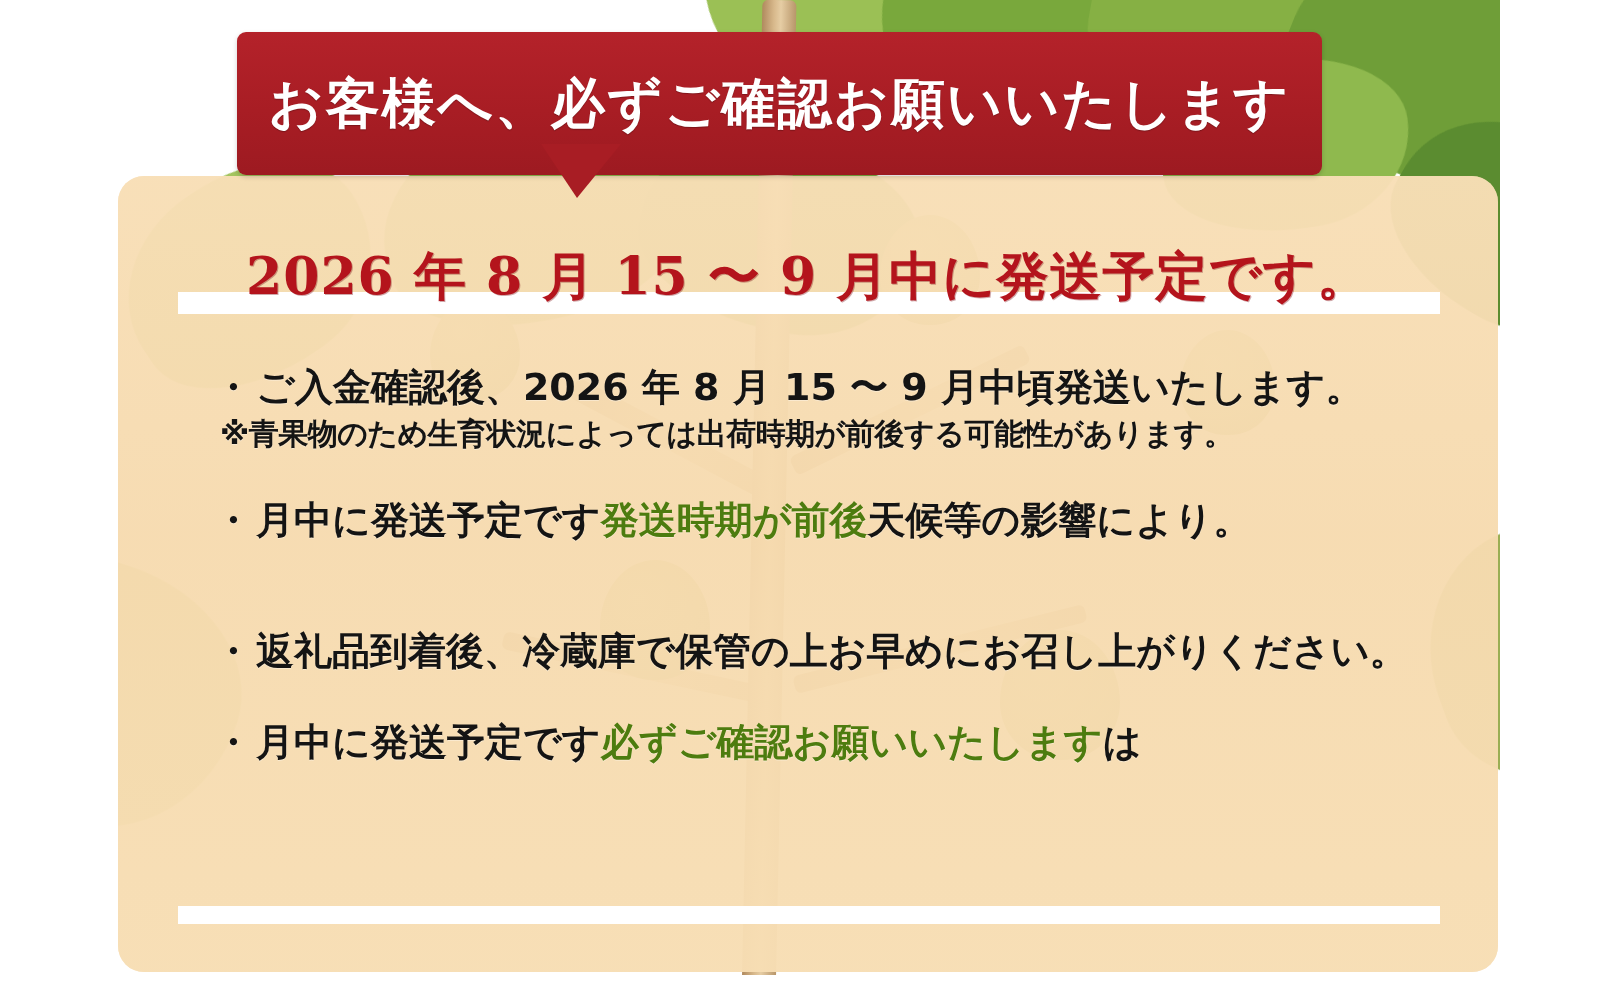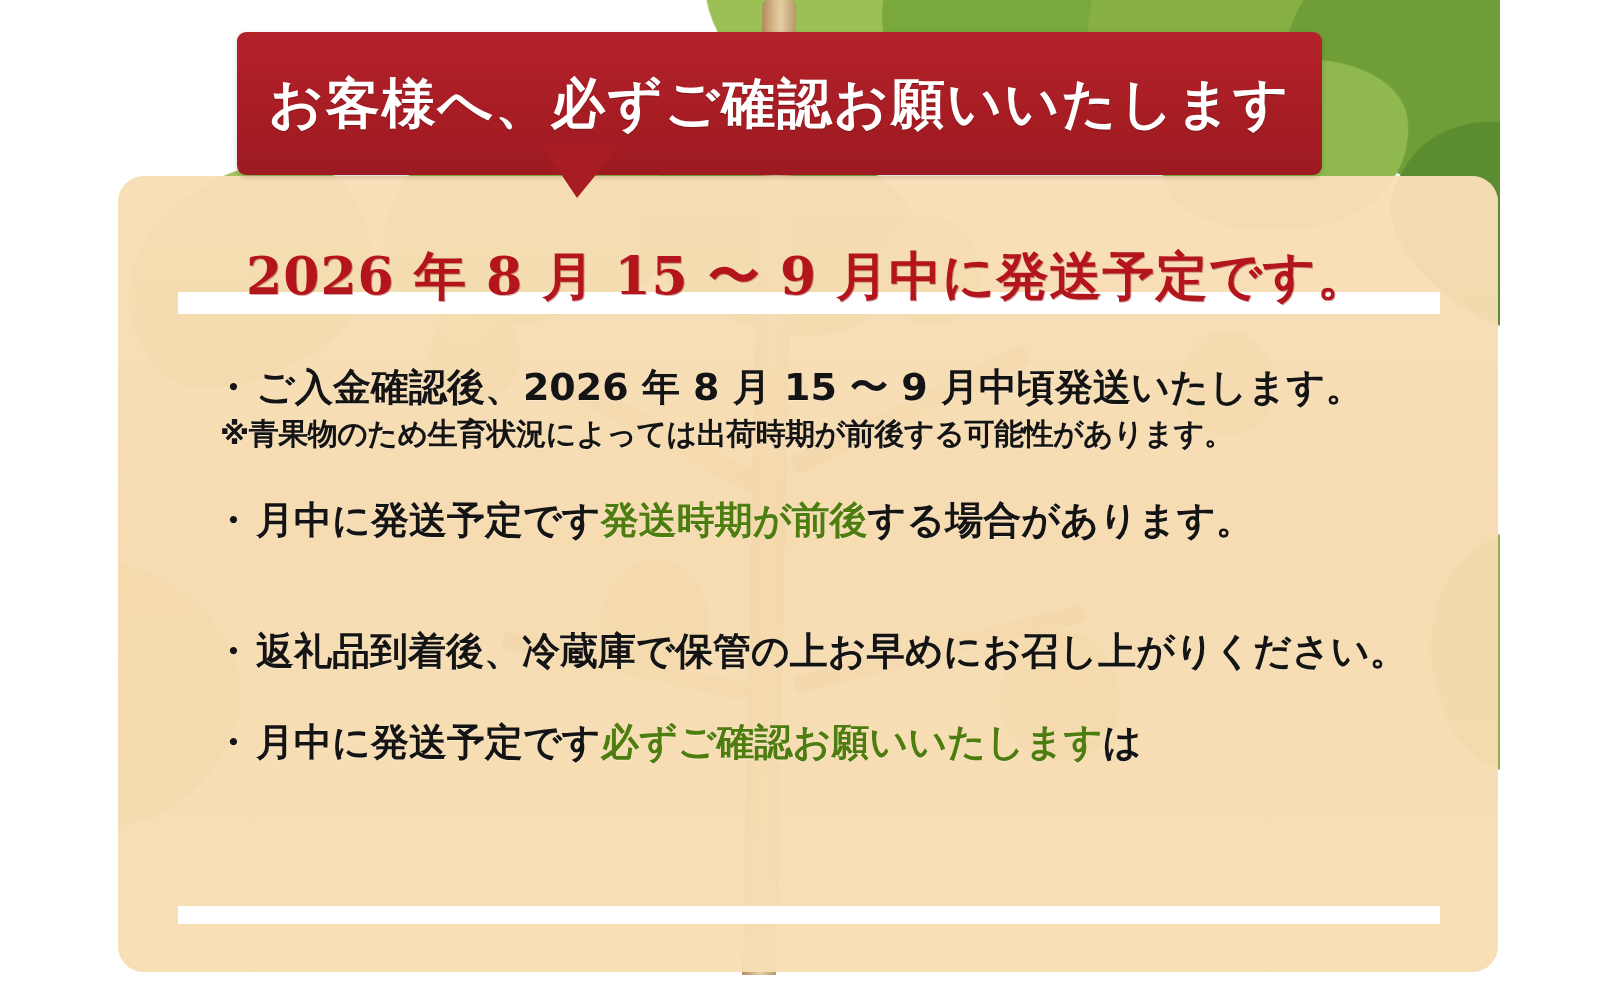--- a/index.html
+++ b/index.html
@@ -268,21 +268,21 @@
     <div class="bullets">
 
       <div class="bullet">
         <span class="b-dot">・</span><span>ご入金確認後、2026 年 8 月 15 〜 9 月中頃発送いたします。</span>
       </div>
       <div class="note">※青果物のため生育状況によっては出荷時期が前後する可能性があります。</div>
 
       <div class="gap-a"></div>
 
       <div class="bullet">
-        <span class="b-dot">・</span><span>月中に発送予定です</span><span class="hl">発送時期が前後</span><span>する場合があります。</span>
+        <span class="b-dot">・</span><span>月中に発送予定です</span><span class="hl">発送時期が前後</span><span>天候等の影響により。</span>
       </div>
 
       <div class="gap-b"></div>
 
 
       <div class="gap-c"></div>
 
       <div class="bullet">
         <span class="b-dot">・</span><span>返礼品到着後、冷蔵庫で保管の上お早めにお召し上がりください。</span>
       </div>

